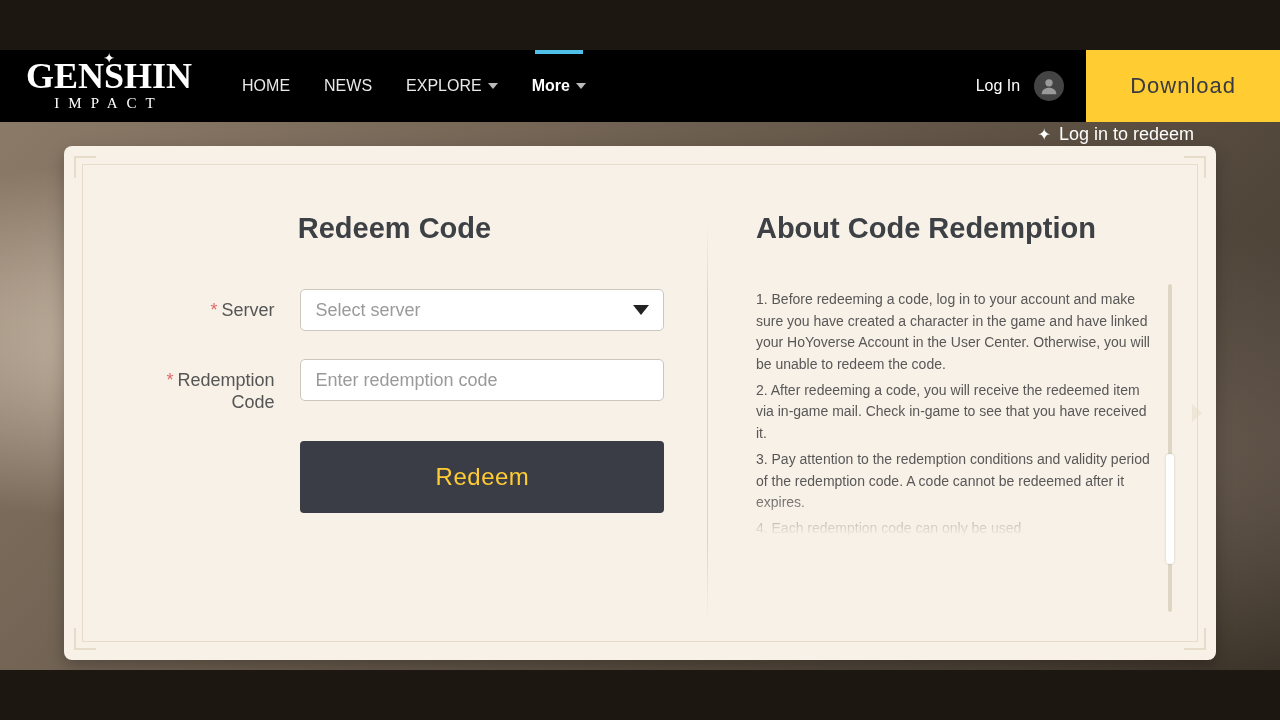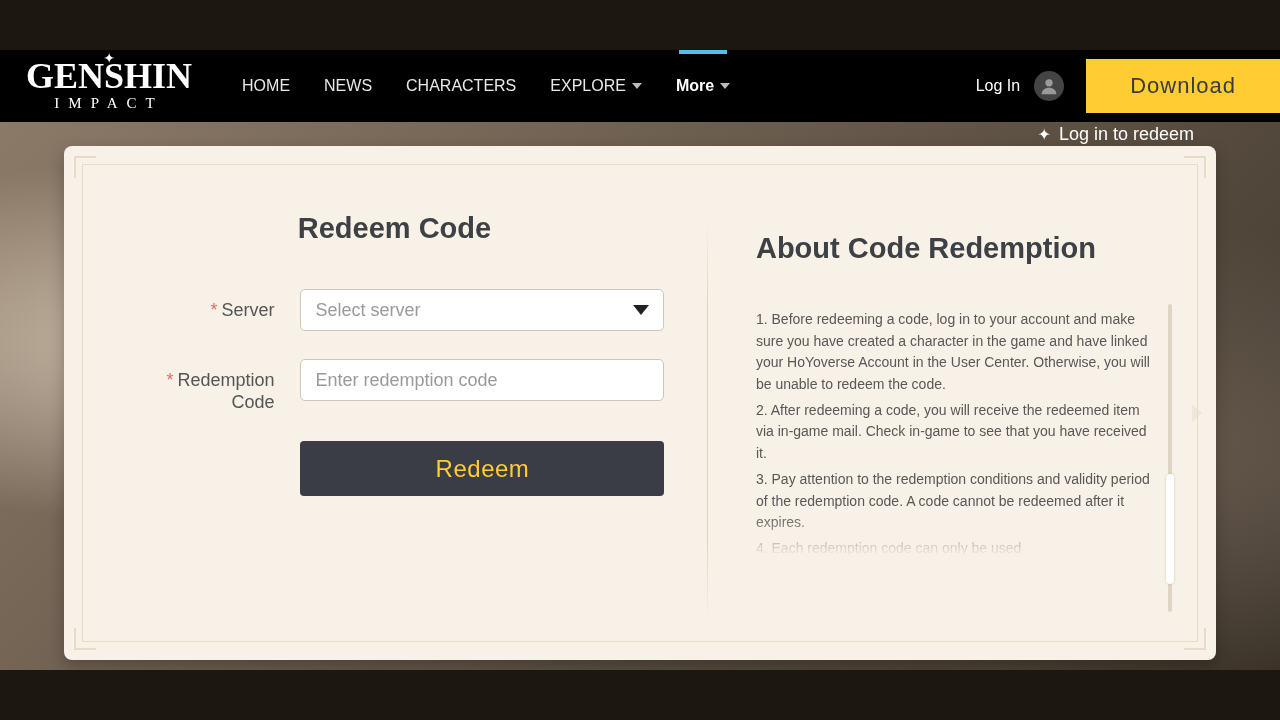--- a/index.html
+++ b/index.html
@@ -48,21 +48,21 @@
 
   .nav-right { margin-left: auto; display: flex; align-items: center; height: 100%; }
   .login { color: #fff; font-size: 16px; margin-right: 14px; cursor: pointer; }
   .avatar {
     width: 30px; height: 30px; border-radius: 50%; background: #444;
     margin-right: 22px; position: relative; display:flex; align-items:center; justify-content:center;
   }
   .avatar svg { width: 22px; height: 22px; }
   .download-btn {
     background: #ffcc32; color: #393b40; font-size: 22px; font-weight: 400;
-    height: 54px; padding: 8px 44px; display: flex; align-items: center;
+    height: 72px; padding: 8px 44px; display: flex; align-items: center;
     cursor: pointer; letter-spacing: 1px;
   }
 
   .stage {
     width: 100%; height: 548px; position: relative;
     background:
       radial-gradient(ellipse at 20% 40%, #d2c2b0 0%, transparent 40%),
       radial-gradient(ellipse at 80% 60%, #6a5d52 0%, transparent 50%),
       linear-gradient(135deg, #8c7a68, #3b3329);
     overflow: hidden;
@@ -102,21 +102,21 @@
 
   .col-left {
     flex: 0 0 56%; padding: 48px 40px 0 40px;
     display: flex; flex-direction: column; align-items: center;
   }
   .divider {
     flex: 0 0 1px; margin-top: 58px; margin-bottom: 20px;
     background: linear-gradient(to bottom, transparent 0%, #dfd4bf 20%, #dfd4bf 80%, transparent 100%);
   }
   .col-right {
-    flex: 1; padding: 48px 28px 0 48px; position: relative; margin-top: 20px;
+    flex: 1; padding: 48px 28px 0 48px; position: relative;
   }
 
   .h2 {
     color: #3d4044; font-size: 29px; font-weight: 800; margin-bottom: 44px;
   }
 
   
   .form { width: 100%; max-width: 540px; }
   .row { display: flex; align-items: flex-start; margin-bottom: 28px; gap: 18px; }
   .label {
@@ -134,21 +134,21 @@
     display: flex; align-items: center; justify-content: space-between;
     cursor: pointer; color: #9a9a9a;
   }
   .input::placeholder { color: #9a9a9a; }
   .input.readonly { background: #efece5; color: #9a9a9a; }
   .caret-black {
     width: 0; height: 0; border-left: 8px solid transparent;
     border-right: 8px solid transparent; border-top: 10px solid #222;
   }
   .redeem-btn {
-    width: 100%; height: 55px; background: #3a3c46; color: #ffcc32;
+    width: 100%; height: 72px; background: #3a3c46; color: #ffcc32;
     border: none; border-radius: 4px; font-size: 24px; font-weight: 500;
     cursor: pointer; letter-spacing: .5px;
   }
 
   .rules {
     color: #595757; font-size: 14px; line-height: 1.55;
     max-height: 310px; overflow: hidden; position: relative;
     padding-right: 14px;
   }
   .rules p { margin-bottom: 4px; }
@@ -184,23 +184,20 @@
     <span class="spark">✦</span>
     <span class="title">GENSHIN</span>
     <span class="sub">IMPACT</span>
   </div>
   <div class="nav-items" id="nav-items">
       <div class="nav-item">
         <span>HOME</span>
       </div>
       <div class="nav-item">
         <span>NEWS</span>
-      </div>
-      <div class="nav-item">
-        <span>CHARACTERS</span>
       </div>
       <div class="nav-item">
         <span>EXPLORE</span>
         <span class="caret-down-icon"></span>
       </div>
       <div class="nav-item active">
         <span>More</span>
         <span class="caret-down-icon"></span>
       </div>
     </div>

